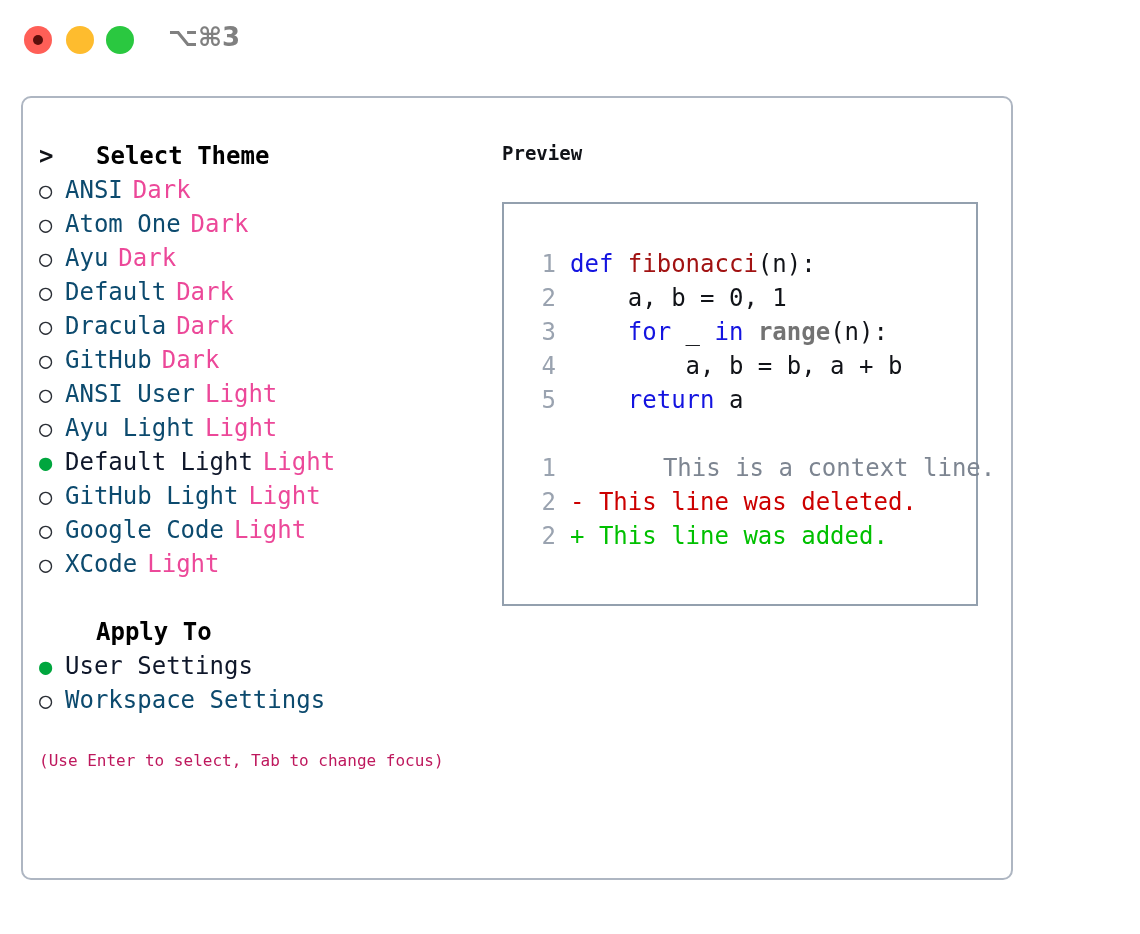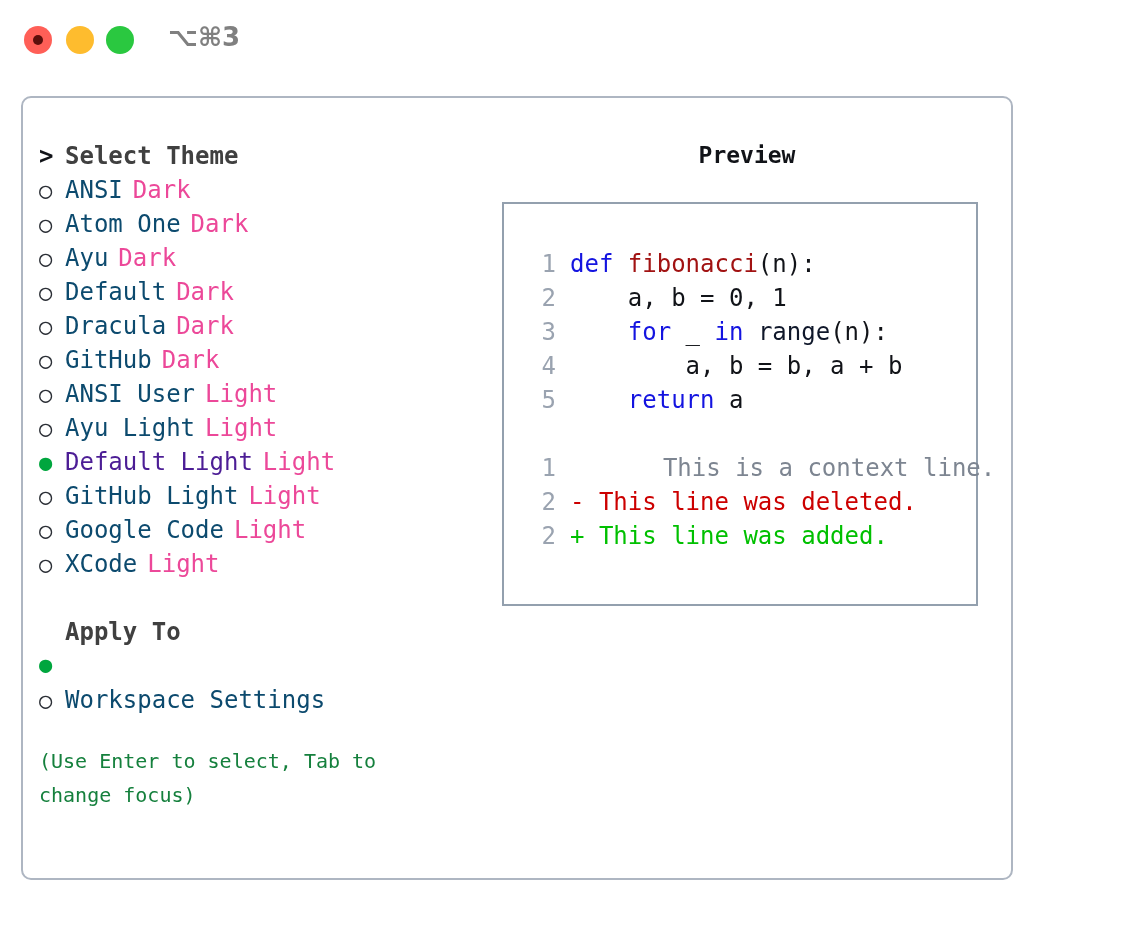--- a/index.html
+++ b/index.html
@@ -98,50 +98,49 @@
   .bullet.sel {
     color: #00a63e;
     font-size: 22px;
   }
   .bullet.caret {
     color: #111318;
     font-weight: bold;
     font-size: 24px;
   }
   .label { color: #0c4a6e; }
-  .label.selected { color: #4c1d95; }
-  .label.bold { font-weight: bold; color: #404040; }
+  .label.selected { color: #0f172a; }
+  .label.bold { font-weight: bold; color: #000000; margin-left: 31px; }
   .tag {
     color: #ec4899;
     margin-left: 10px;
   }
   .spacer-row { height: 34px; }
 
   #hint {
     margin-top: 24px;
-    font-size: 20px;
-    color: #15803d;
+    font-size: 16px;
+    color: #be185d;
     line-height: 34px;
     width: 410px;
     white-space: normal;
   }
 
   
   #right-col {
     position: absolute;
     left: 479px;
     top: 44px;
     width: 490px;
   }
   #preview-title {
-    font-size: 23px;
+    font-size: 19px;
     font-weight: bold;
     color: #111318;
     height: 34px;
-    text-align: center;
   }
   #preview-box {
     margin-top: 26px;
     width: 476px;
     height: 404px;
     border: 2px solid #93a0ae;
     box-sizing: border-box;
     background: #ffffff;
     padding: 46px 0 0 20px;
   }
@@ -155,21 +154,21 @@
   .lnum {
     width: 32px;
     flex: 0 0 32px;
     text-align: right;
     color: #9aa3b0;
     margin-right: 14px;
   }
   .ctext { color: #111318; }
   .kw  { color: #1414e0; }
   .fn  { color: #a11212; }
-  .bi  { color: #0f172a; }
+  .bi  { color: #737373; font-weight: bold; }
   .gap { height: 34px; }
   .diff-ctx { color: #7d8591; margin-left: 32px; }
   .diff-del { color: #cc0000; }
   .diff-add { color: #00c000; }
 </style>
 </head>
 <body>
 
 <div id="window">
 
@@ -206,21 +205,21 @@
         </div>
 
       <div class="spacer-row"></div>
 
       <div class="row">
         <span class="bullet"> </span>
         <span class="label bold">Apply To</span>
       </div>
 
       <div id="apply-options">
-          <div class="row"><span class="bullet sel">●</span></div>
+          <div class="row"><span class="bullet sel">●</span><span class="label selected">User Settings</span></div>
           <div class="row"><span class="bullet">○</span><span class="label">Workspace Settings</span></div>
         </div>
 
       <div id="hint">(Use Enter to select, Tab to change focus)</div>
     </div>
 
     <div id="right-col">
       <div id="preview-title">Preview</div>
       <div id="preview-box">
         <div id="code-block">

